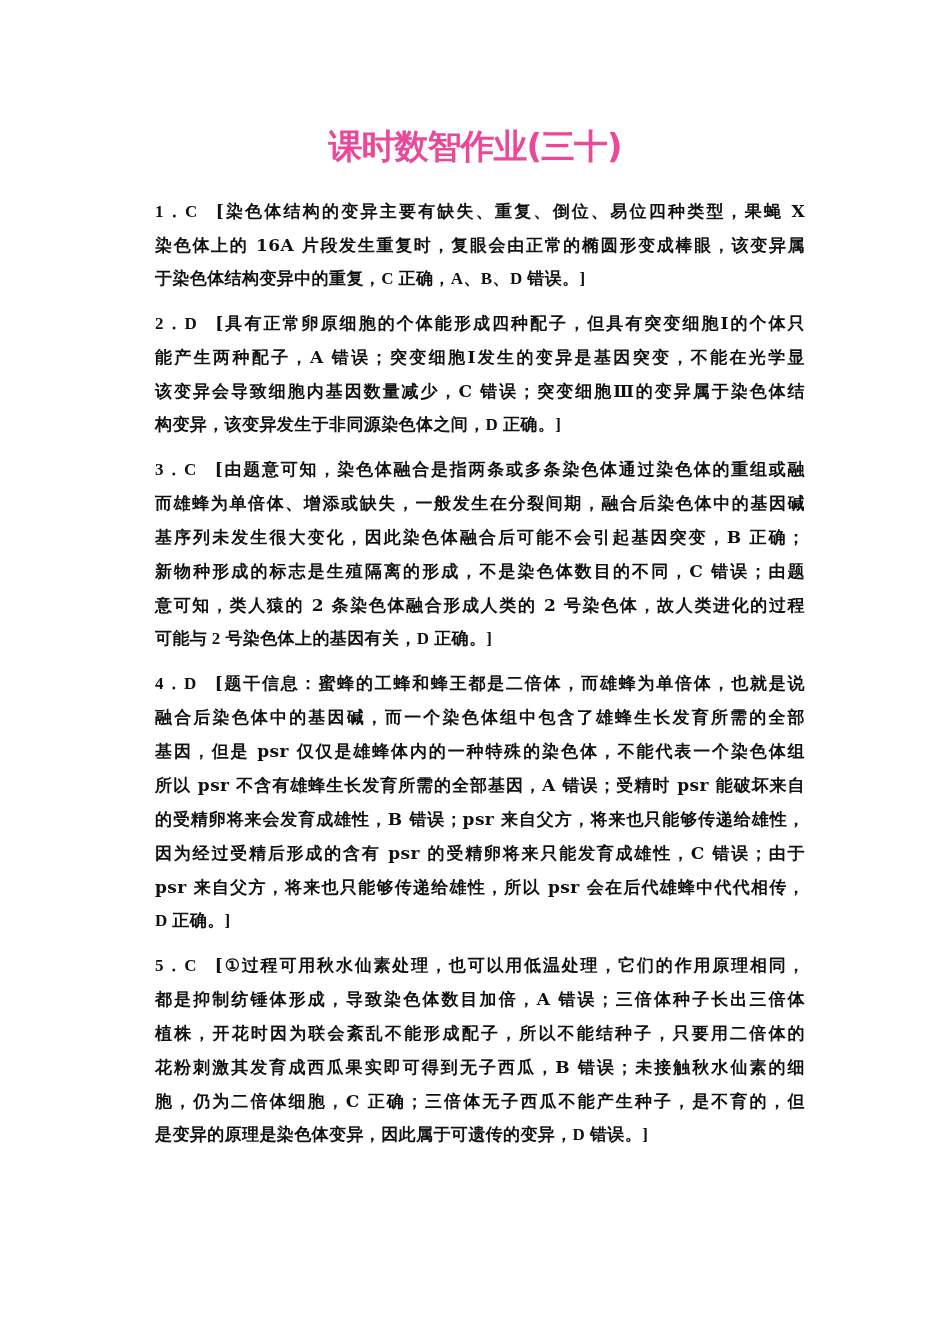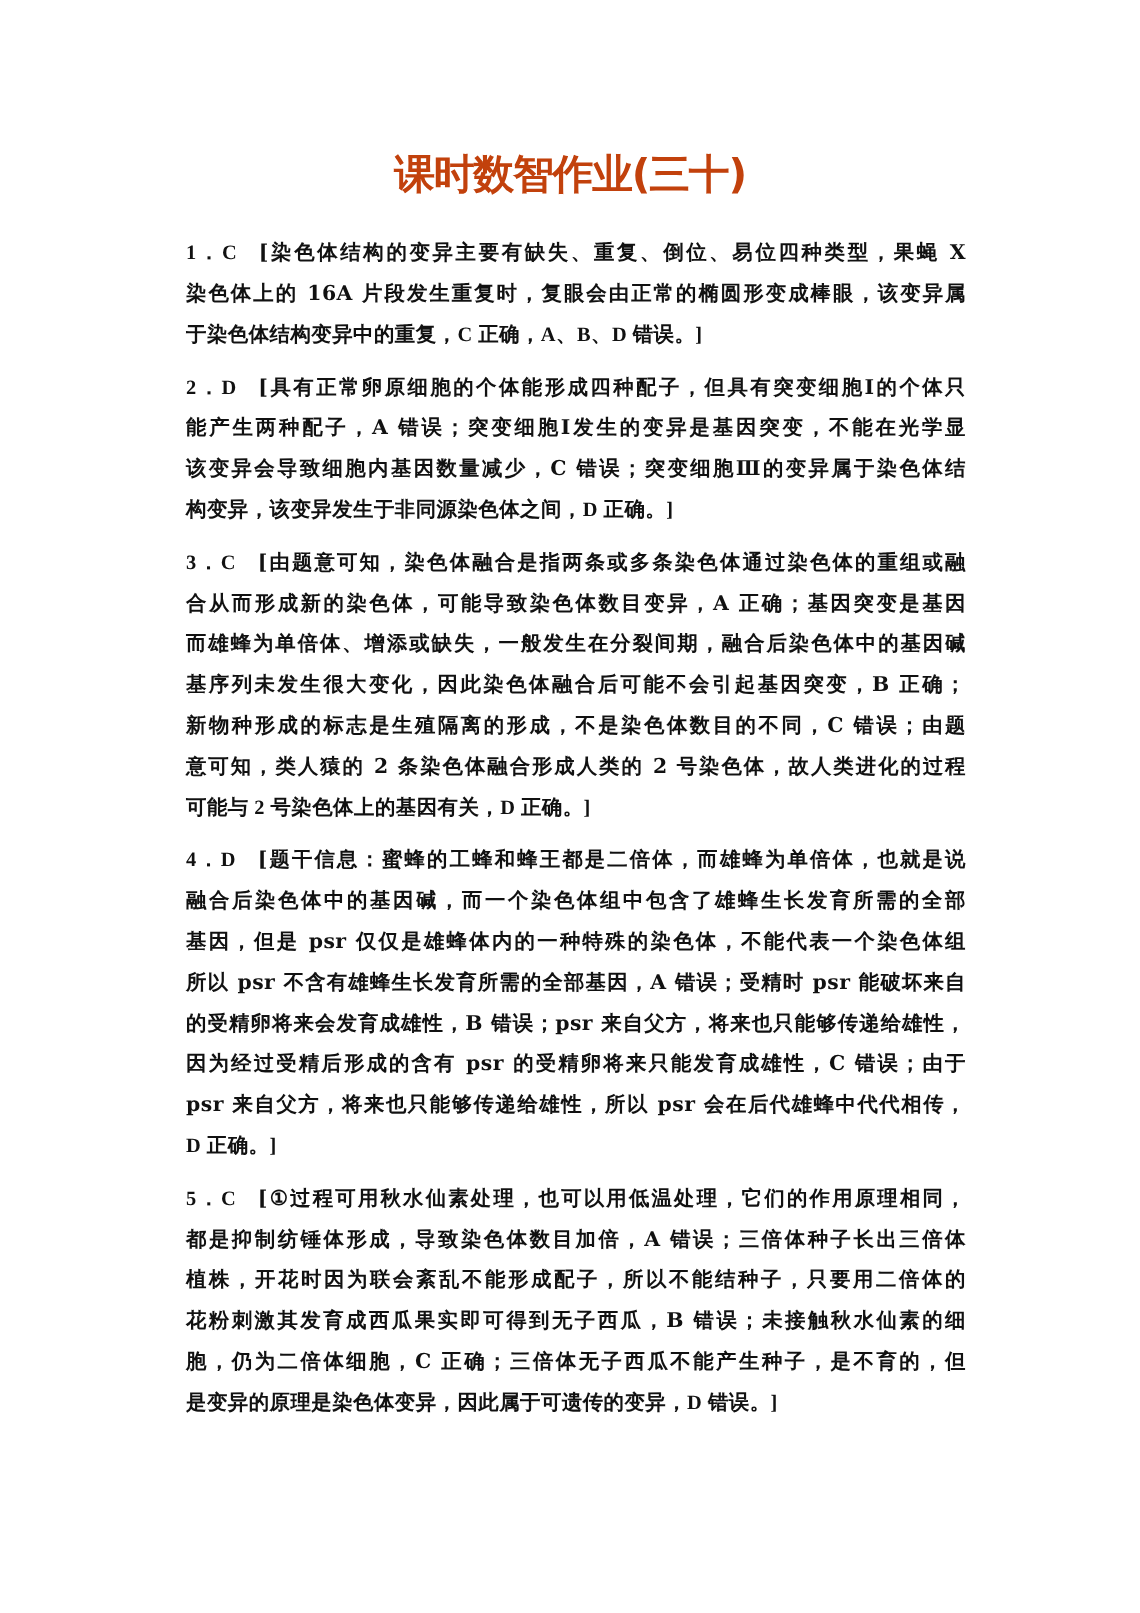--- a/index.html
+++ b/index.html
@@ -26,21 +26,21 @@
       position: absolute;
       left: 0;
       top: 122px;
       width: 950px;
       text-align: center;
       font-family: "DejaVu Sans", "Liberation Sans", sans-serif;
       font-size: 34px;
       font-weight: bold;
       letter-spacing: -1px;
       line-height: 48px;
-      color: #c2410c;
+      color: #ec4899;
     }
     .answers {
       position: absolute;
       left: 145px;
       top: 184px;
       width: 670px;
     }
     .answer {
       margin: 10px;
       padding: 0;
@@ -85,21 +85,20 @@
 
     <div class="answer">
       <span class="line"><span class="qnum">2．</span><span class="qans">D</span><span class="gap"></span><span>[具有正常卵原细胞的个体能形成四种配子，但具有突变细胞Ⅰ的个体只</span></span>
       <span class="line">能产生两种配子，A 错误；突变细胞Ⅰ发生的变异是基因突变，不能在光学显</span>
       <span class="line">该变异会导致细胞内基因数量减少，C 错误；突变细胞Ⅲ的变异属于染色体结</span>
       <span class="line last">构变异，该变异发生于非同源染色体之间，D 正确。]</span>
     </div>
 
     <div class="answer">
       <span class="line"><span class="qnum">3．</span><span class="qans">C</span><span class="gap"></span><span>[由题意可知，染色体融合是指两条或多条染色体通过染色体的重组或融</span></span>
-      <span class="line">合从而形成新的染色体，可能导致染色体数目变异，A 正确；基因突变是基因</span>
       <span class="line">而雄蜂为单倍体、增添或缺失，一般发生在分裂间期，融合后染色体中的基因碱</span>
       <span class="line">基序列未发生很大变化，因此染色体融合后可能不会引起基因突变，B 正确；</span>
       <span class="line">新物种形成的标志是生殖隔离的形成，不是染色体数目的不同，C 错误；由题</span>
       <span class="line">意可知，类人猿的 2 条染色体融合形成人类的 2 号染色体，故人类进化的过程</span>
       <span class="line last">可能与 2 号染色体上的基因有关，D 正确。]</span>
     </div>
 
     <div class="answer">
       <span class="line"><span class="qnum">4．</span><span class="qans">D</span><span class="gap"></span><span>[题干信息：蜜蜂的工蜂和蜂王都是二倍体，而雄蜂为单倍体，也就是说</span></span>
       <span class="line">融合后染色体中的基因碱，而一个染色体组中包含了雄蜂生长发育所需的全部</span>

